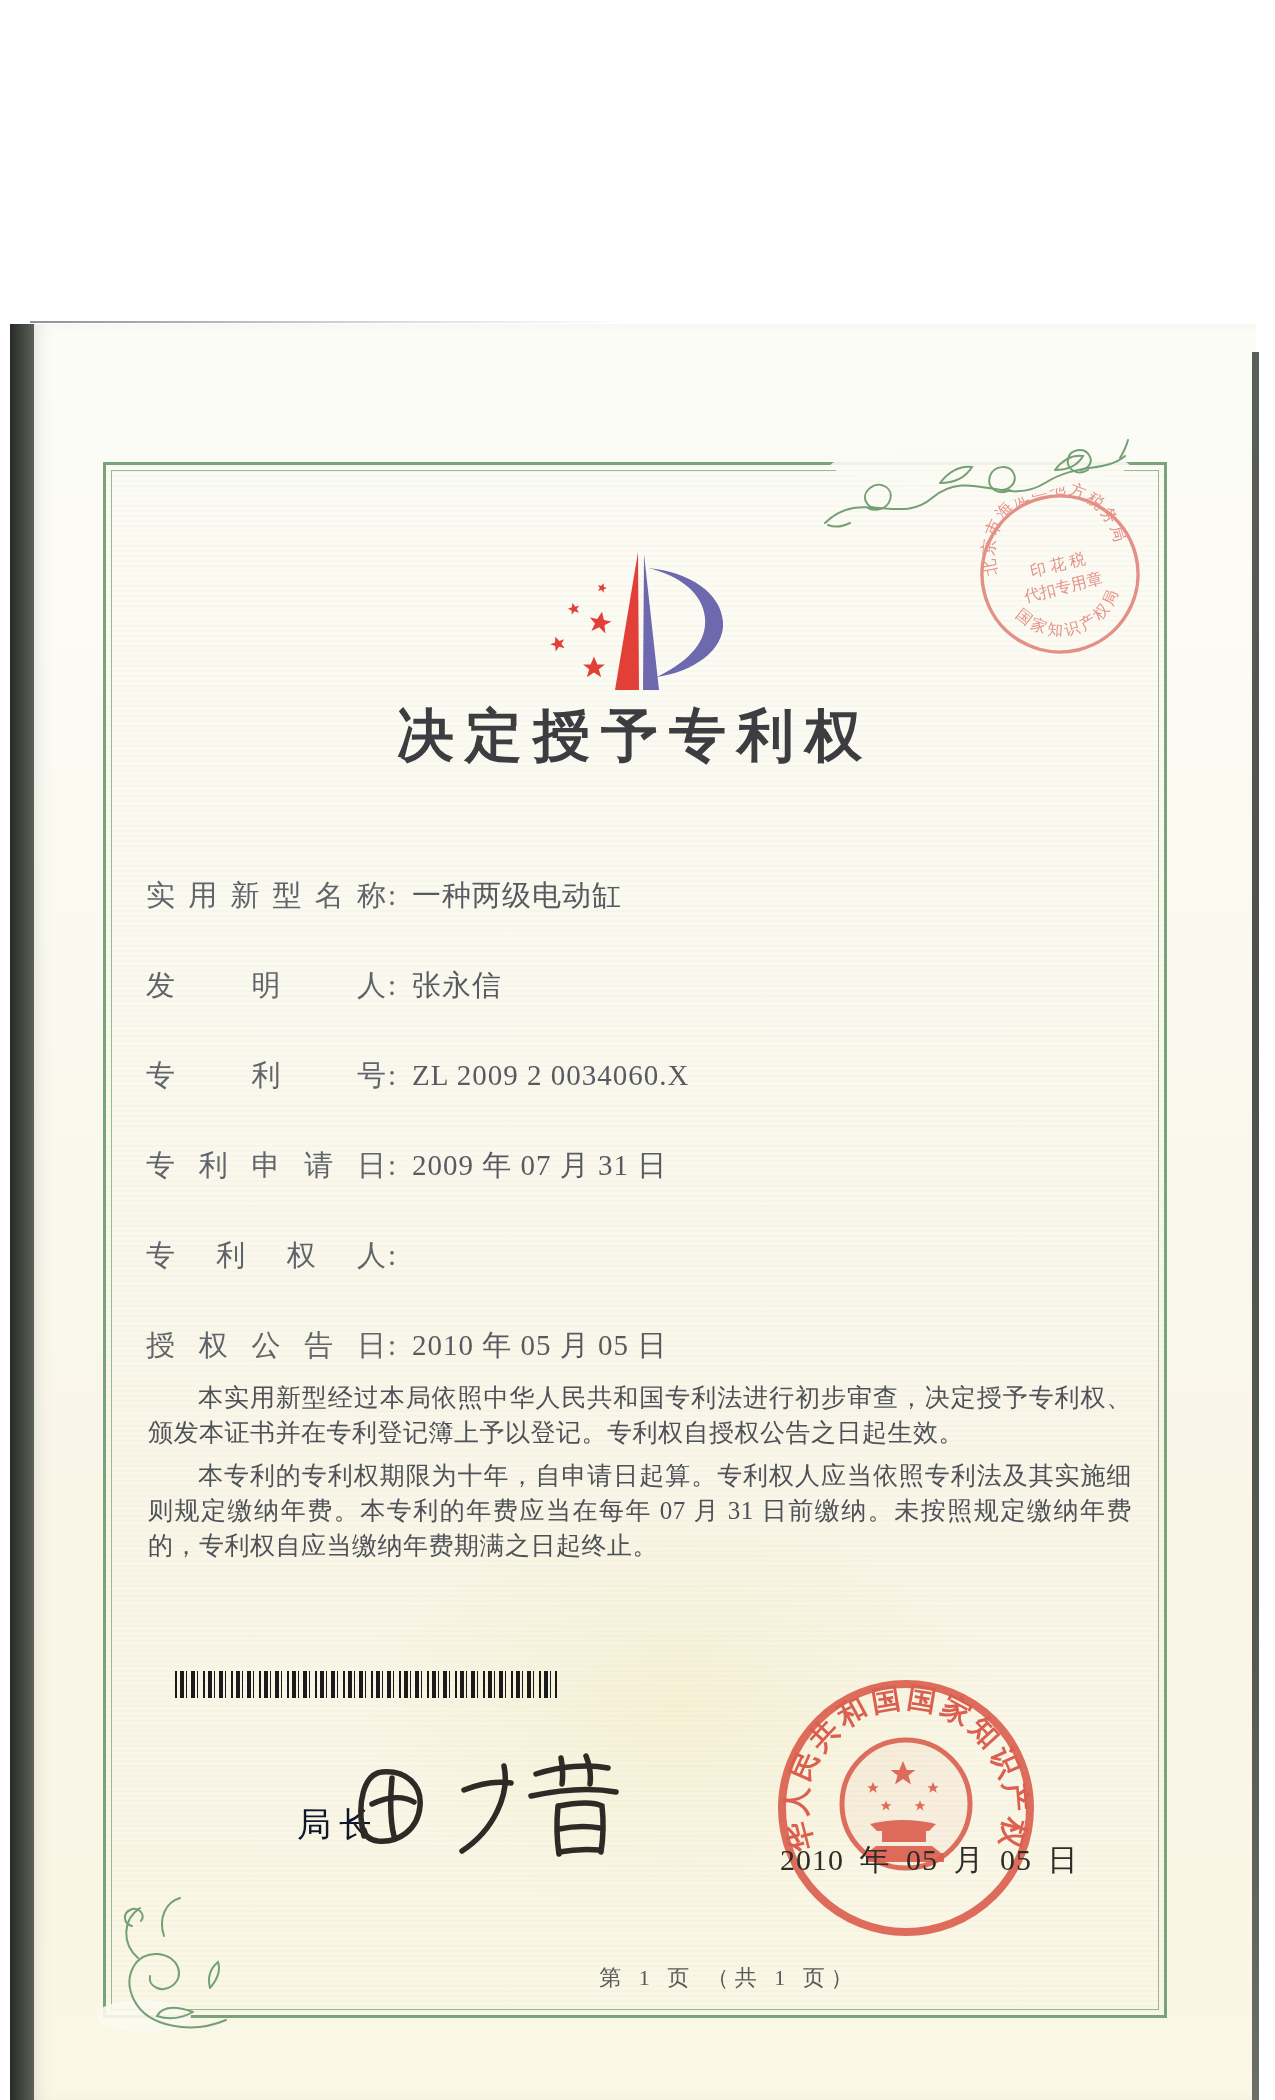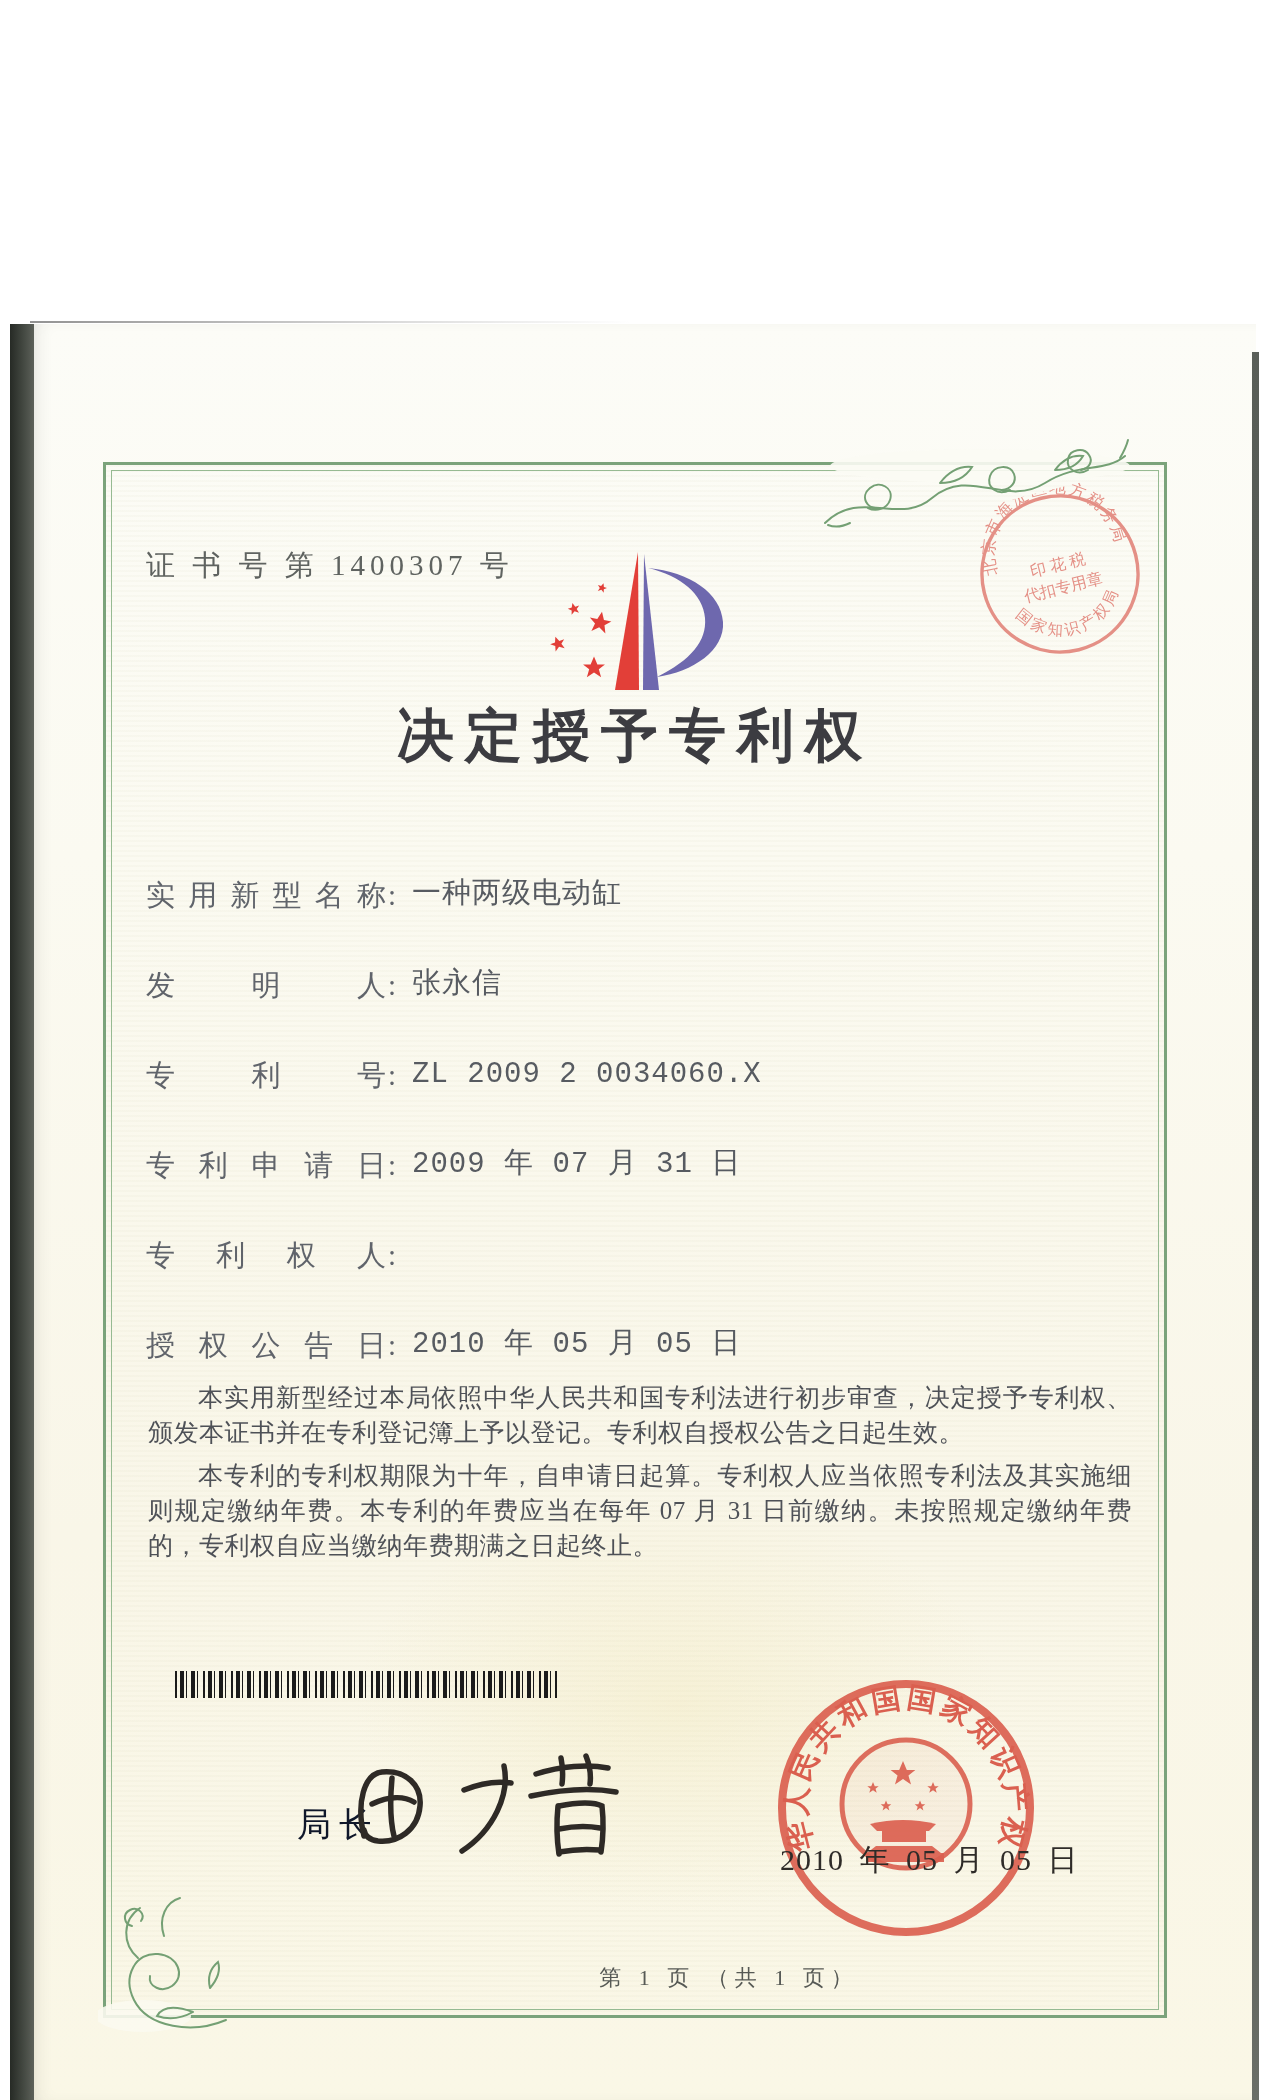--- a/index.html
+++ b/index.html
@@ -28,21 +28,21 @@
 
   .cert-no{left:146px;top:546px;font-size:29px;letter-spacing:5px;color:#5f6360;}
   .doc-title{left:103px;top:698px;width:1064px;text-align:center;font-size:57px;font-weight:700;
              letter-spacing:11px;color:#3c3c41;}
 
   .fields{left:146px;top:876px;width:940px;}
   .field-row{display:flex;align-items:flex-end;height:38px;margin-bottom:52px;
              font-size:29px;line-height:38px;color:#5c6066;}
   .f-label{display:inline-block;width:240px;text-align:justify;text-align-last:justify;color:#60646b;}
   .f-colon{margin-left:2px;color:#60646b;}
-  .f-value{margin-left:16px;letter-spacing:1px;color:#575b61;white-space:nowrap;font-family:Liberation Mono, monospace;}
+  .f-value{margin-left:16px;letter-spacing:1px;color:#575b61;white-space:nowrap;}
 
   .body-text{left:140px;top:1372px;width:1000px;font-size:25px;line-height:35px;
              color:#4e5157;text-align:justify;letter-spacing:.5px;}
   .body-text p{margin:8px;text-indent:2em;}
 
   .barcode{left:175px;top:1671px;width:382px;height:27px;
     background:repeating-linear-gradient(90deg,
       #1b1b1b 0 2px,rgba(0,0,0,0) 2px 5px,
       #1b1b1b 5px 9px,rgba(0,0,0,0) 9px 11px,
       #1b1b1b 11px 12px,rgba(0,0,0,0) 12px 16px,
@@ -94,21 +94,20 @@
     <g fill="none" stroke="#74a074" stroke-width="2" stroke-linecap="round">
       <path d="M128,132 C95,146 50,140 36,112 C24,88 38,64 60,66 C80,68 88,88 74,98 C64,105 50,99 52,88"></path>
       <path d="M40,70 C24,56 24,32 42,20"></path>
       <path d="M66,48 C60,30 68,14 82,10"></path>
       <path d="M95,124 q-18,10 -36,4 q8,-14 36,-4"></path>
       <path d="M112,100 q-4,-16 8,-26 q4,12 -8,26"></path>
       <path d="M34,38 c-8,-2 -10,-12 -2,-16 c8,-4 16,4 11,11"></path>
     </g>
   </svg>
 
-  <div class="abs cert-no">证 书 号 第 1400307 号</div>
 
   <svg class="abs" style="left:545px;top:546px;" width="190" height="150" viewBox="0 0 190 150">
     <defs>
       <path id="star" d="M0,-10 L2.94,-3.09 L9.51,-3.09 L4.19,1.18 L6.18,8.09 L0,3.82 L-6.18,8.09 L-4.19,1.18 L-9.51,-3.09 L-2.94,-3.09 Z"></path>
     </defs>
     <g fill="#e23f38">
       <use href="#star" transform="translate(57,42) scale(0.5) rotate(18)"></use>
       <use href="#star" transform="translate(29,63) scale(0.62) rotate(-15)"></use>
       <use href="#star" transform="translate(55,77) scale(1.15) rotate(10)"></use>
       <use href="#star" transform="translate(13,98) scale(0.78) rotate(-20)"></use>

